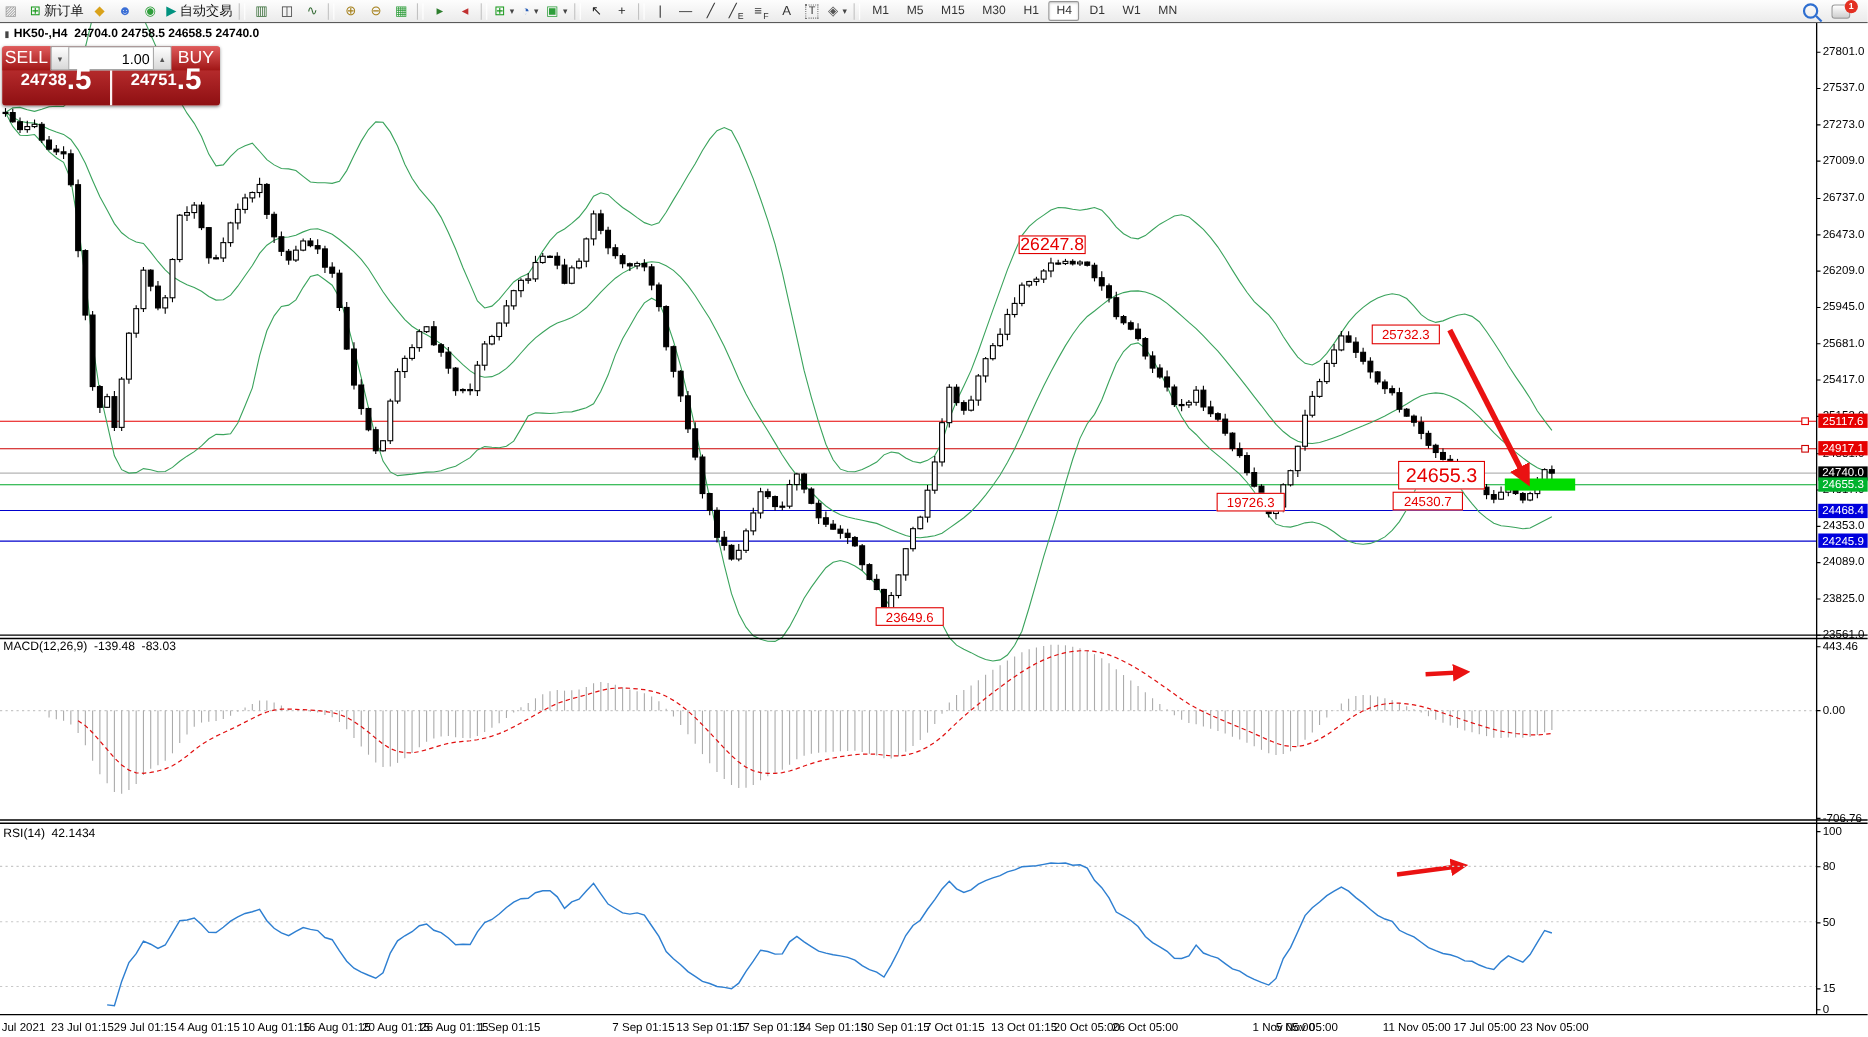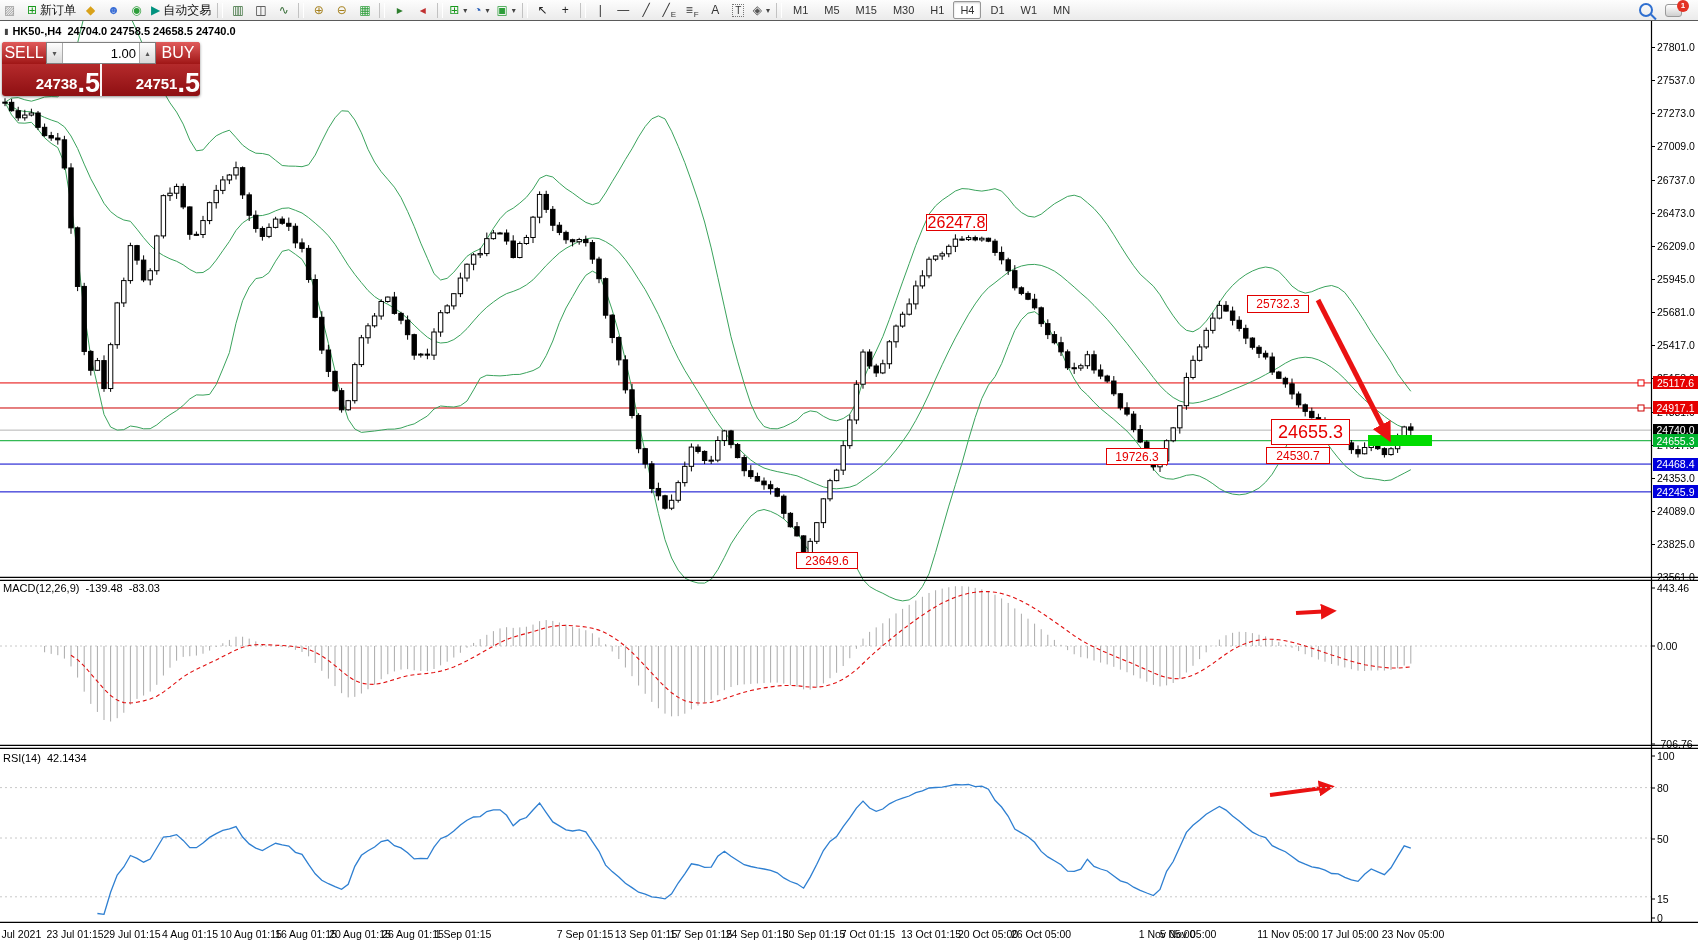--- a/index.html
+++ b/index.html
@@ -32,21 +32,21 @@
   .trow{display:flex;height:22px;align-items:stretch}
   .sellbtn,.buybtn{width:44px;color:#fff;font-size:16px;display:flex;align-items:center;justify-content:center;
     background:linear-gradient(#e05b5b,#a01616)}
   .vol{flex:1;background:#fff;display:flex;align-items:stretch;border:1px solid #7f7f7f;box-sizing:border-box}
   .volval{flex:1;text-align:right;font-size:13px;padding:3px 3px 0 0;color:#000}
   .spin{width:15px;display:flex;align-items:center;justify-content:center;font-size:8px;color:#555;
     background:linear-gradient(#fefefe,#d8d8d8)}
   .spin.dn{border-right:1px solid #aaa}
   .spin.up{border-left:1px solid #aaa}
   .prices{display:flex;height:32px;color:#fff}
-  .pcell{flex:1;display:flex;align-items:flex-end;justify-content:flex-end;padding-bottom:1px}
+  .pcell{flex:1;display:flex;align-items:flex-end;justify-content:center;padding-bottom:12px}
   .pcell.buy{border-left:2px solid rgba(255,255,255,.95)}
   .pmain{font-size:15px;font-weight:700;line-height:1;margin-bottom:4px}
   .ppip{font-size:27px;font-weight:700;line-height:.85}
   #cv{position:absolute;left:0;top:0;z-index:1}
   .callout{position:absolute;border:1px solid #e00000;color:#e60000;background:#fff;
     display:flex;align-items:center;justify-content:center;z-index:3;box-sizing:border-box}
   .axis-tick{position:absolute;left:1657px;font-size:10.5px;color:#000;z-index:2;white-space:nowrap}
   .axis-chip{position:absolute;left:1653px;width:45px;height:13px;font-size:10.5px;color:#fff;
     display:flex;align-items:center;justify-content:center;z-index:3;white-space:nowrap}
   .time-label{position:absolute;top:928px;font-size:10.5px;color:#000;transform:translateX(-50%);z-index:2;white-space:nowrap}

